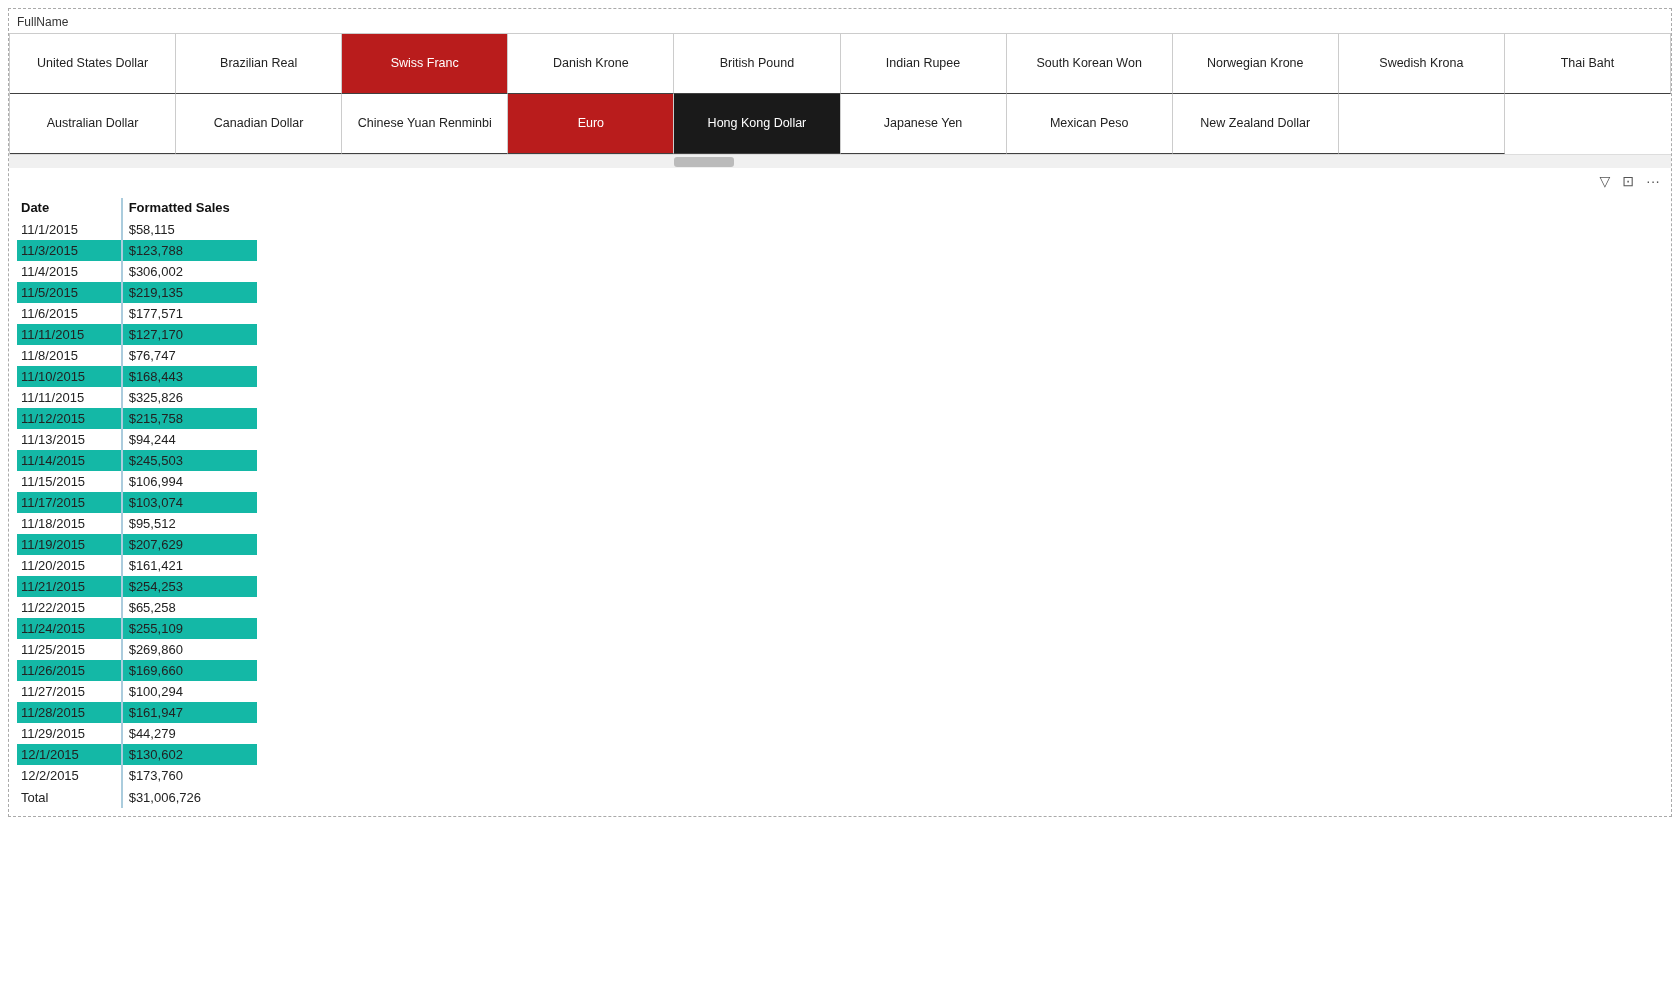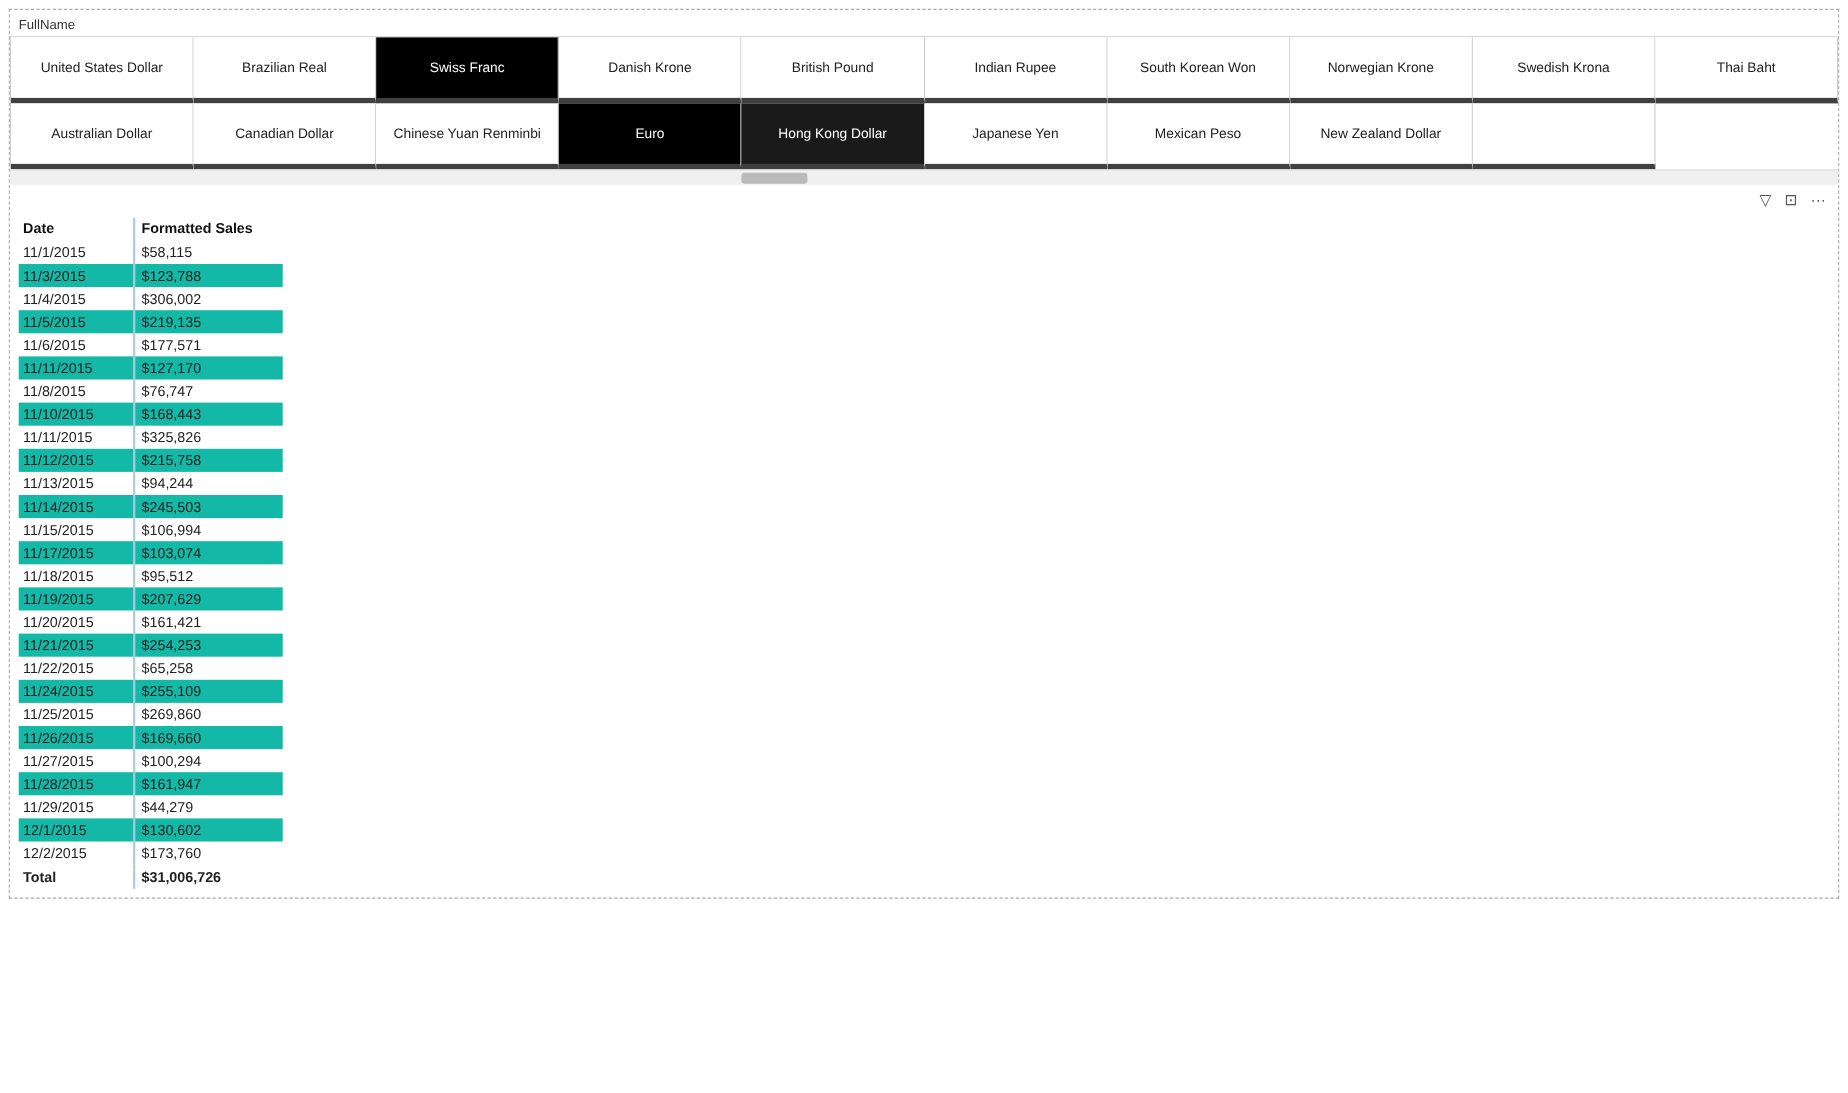--- a/index.html
+++ b/index.html
@@ -20,35 +20,35 @@
       padding: 2px 8px 4px 8px;
     }
     .currency-grid {
       display: grid;
       grid-template-columns: repeat(10, 1fr);
       border-left: 1px solid #ccc;
       border-top: 1px solid #ccc;
     }
     .currency-cell {
       border-right: 1px solid #ccc;
-      border-bottom: 5px solid #404040;
+      border-bottom: 1px solid #404040;
       padding: 10px 6px;
       text-align: center;
       font-size: 12.5px;
       color: #222;
       cursor: pointer;
       background: #fff;
       line-height: 1.4;
       min-height: 60px;
       display: flex;
       align-items: center;
       justify-content: center;
     }
     .currency-cell.selected {
-      background: #000000;
+      background: #b91c1c;
       color: #fff;
     }
     .currency-cell.selected-dark {
       background: #1a1a1a;
       color: #ffffff;
     }
     .scrollbar-area {
       height: 14px;
       background: #f0f0f0;
       position: relative;
@@ -102,21 +102,21 @@
       background: #14b8a6;
     }
     .data-table tr td:first-child {
       padding-right: 30px;
       min-width: 90px;
     }
     .data-table tr td:nth-child(2) {
       min-width: 90px;
     }
     .total-row td {
-      font-weight: 700;
+      font-weight: 400;
       padding-top: 4px;
     }
     .col-divider {
       border-left: 2px solid #acd;
       padding-left: 6px !important;
     }
   </style>
 </head>
 <body>
 

